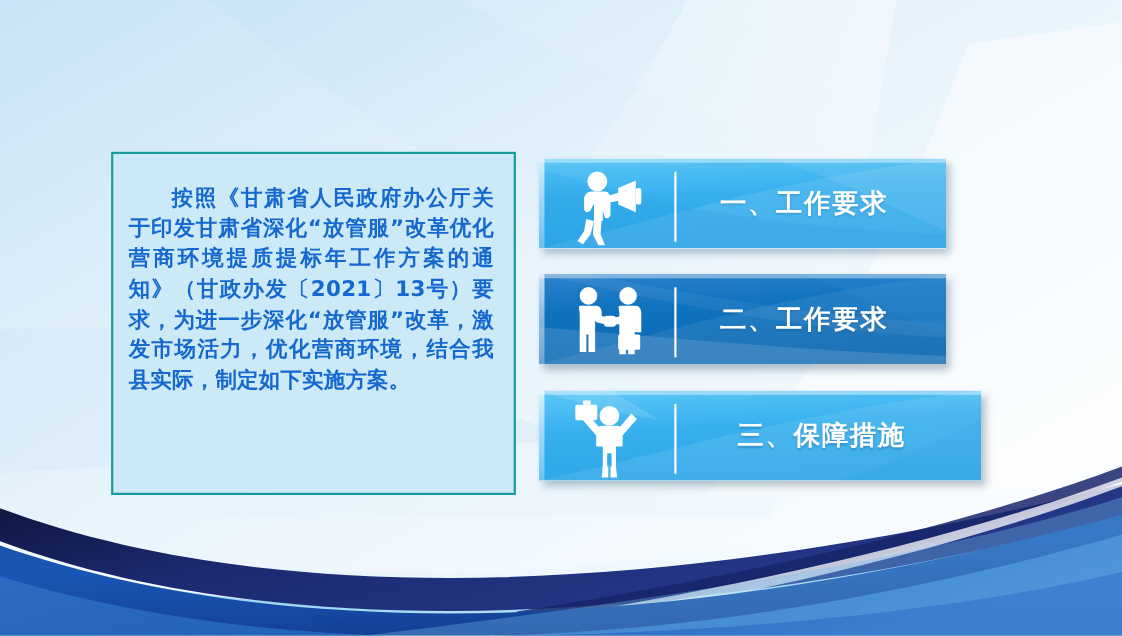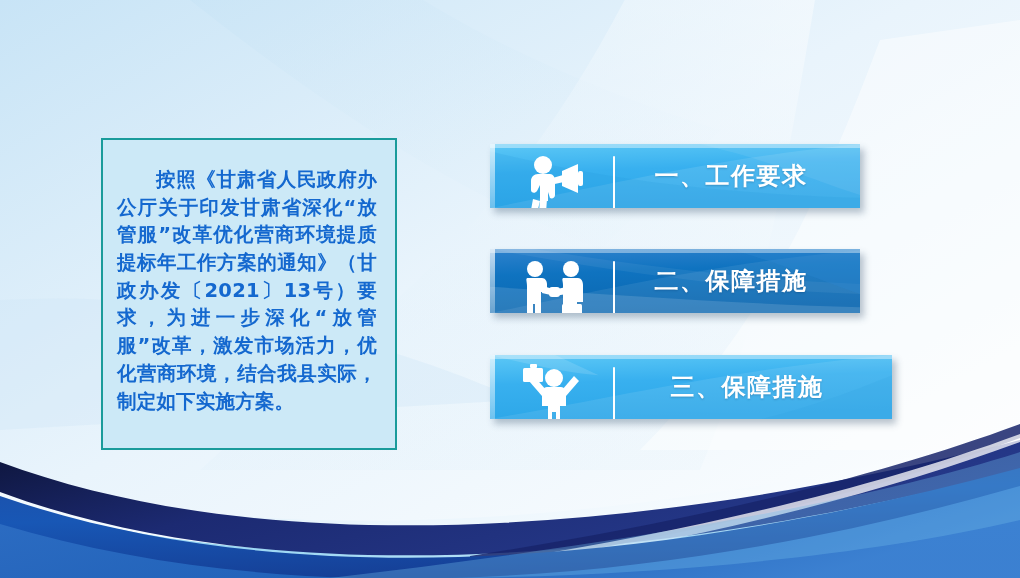--- a/index.html
+++ b/index.html
@@ -26,21 +26,21 @@
     width: 1020px;
     height: 578px;
     display: block;
   }
 
   
   #text-panel {
     position: absolute;
     left: 101px;
     top: 138px;
-    width: 296px;
+    width: 368px;
     height: 312px;
     box-sizing: border-box;
     background: #cce9f7;
     border: 2px solid #1a9b9b;
     z-index: 5;
   }
   #text-panel .body-text {
     margin: 0;
     padding: 26px 18px 0 14px;
     color: #1468cf;
@@ -51,21 +51,21 @@
     text-indent: 2em;
     text-align: justify;
     font-family: "DejaVu Sans", "Liberation Sans", sans-serif;
   }
 
   
   .card {
     position: absolute;
     left: 490px;
     width: 370px;
-    height: 64px;
+    height: 82px;
     z-index: 5;
     box-shadow: 4px 5px 7px rgba(30, 60, 90, 0.30);
     overflow: hidden;
   }
   #card-1 { top: 144px; }
   #card-2 { top: 249px; }
   #card-3 { top: 355px; padding-left: 32px; }
 
   .card-bg {
     position: absolute;
@@ -281,21 +281,21 @@
           <path d="M 48 22 L 62 22 C 65 22 67 25 67 29 L 67 46 L 61 46 L 61 66 L 55 66 L 55 52 L 53 52 L 53 66 L 47 66 L 47 29 C 47 25 45 22 48 22 Z"></path>
 
           <path d="M 50 31 L 37 34 L 38 40 L 51 38 Z"></path>
 
           <rect x="46" y="48" width="20" height="14" rx="1.5"></rect>
           <rect x="53" y="44" width="7" height="4" rx="1"></rect>
         </g>
       </svg>
     </div>
     <div class="card-divider"></div>
-    <div class="card-label">二、保障措施</div>
+    <div class="card-label">二、工作要求</div>
   </div>
 
   <div class="card" id="card-3">
     <svg class="card-bg" viewBox="0 0 370 88" preserveAspectRatio="none">
       <defs>
         <linearGradient id="c3base" x1="0" y1="0" x2="0.2" y2="1">
           <stop offset="0%" stop-color="#5cc8f6"></stop>
           <stop offset="45%" stop-color="#38b0ef"></stop>
           <stop offset="100%" stop-color="#2da7e8"></stop>
         </linearGradient>

